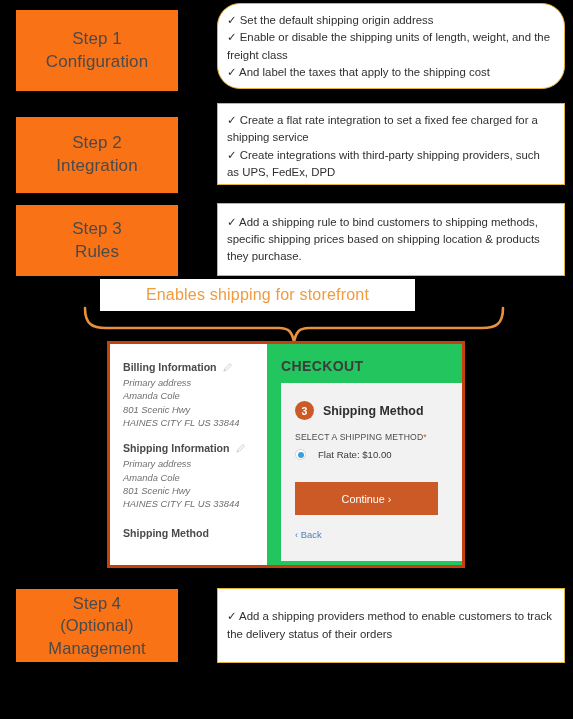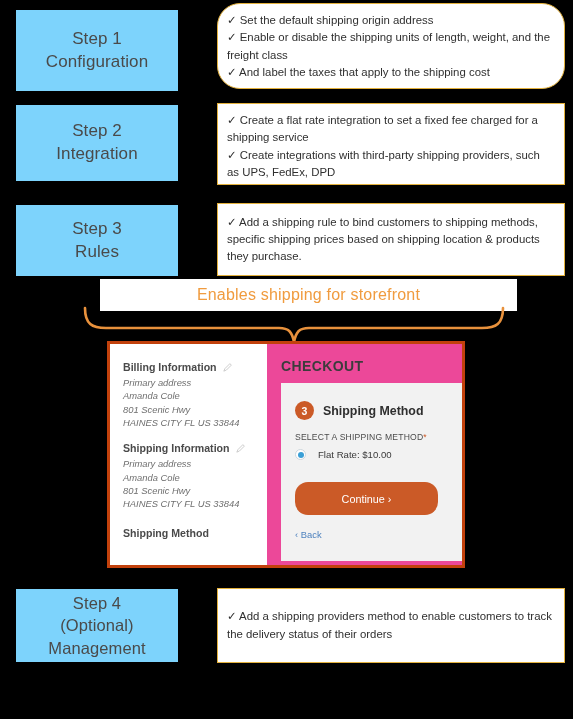--- a/index.html
+++ b/index.html
@@ -14,35 +14,35 @@
     overflow: hidden;
     font-family: "Liberation Sans", sans-serif;
     color: #3b3b3b;
   }
 
   
   .step-box {
     position: absolute;
     left: 16px;
     width: 162px;
-    background: #7dd3fc;
+    background: #f97316;
     color: #4a4a4a;
     display: flex;
     flex-direction: column;
     align-items: center;
     justify-content: center;
     text-align: center;
     font-size: 17px;
     line-height: 1.35;
     letter-spacing: 0.1px;
   }
   .step-box .ln { display: block; }
 
   #step1-box { top: 10px;  height: 81px; }
-  #step2-box { top: 105px; height: 76px; }
+  #step2-box { top: 117px; height: 76px; }
   #step3-box { top: 205px; height: 71px; }
   #step4-box { top: 589px; height: 73px; font-size: 16.5px; }
 
   
   .desc-box {
     position: absolute;
     left: 217px;
     width: 348px;
     background: #ffffff;
     border: 1px solid #E3B13C;
@@ -57,21 +57,21 @@
   #step1-desc { top: 3px;   height: 86px; border-radius: 23px; }
   #step2-desc { top: 103px; height: 82px; }
   #step3-desc { top: 203px; height: 73px; display:flex; align-items:center; }
   #step4-desc { top: 588px; height: 75px; display:flex; align-items:center; }
 
   
   #enables-banner {
     position: absolute;
     left: 100px;
     top: 279px;
-    width: 417px;
+    width: 315px;
     height: 32px;
     background: #ffffff;
     display: flex;
     align-items: center;
     justify-content: center;
     color: #F09B3E;
     font-size: 16px;
     letter-spacing: 0.2px;
   }
 
@@ -99,21 +99,21 @@
   #checkout-left {
     width: 163px;
     box-sizing: border-box;
     padding: 17px 10px 0 13px;
     background: #ffffff;
   }
   #checkout-right {
     flex: 1;
     box-sizing: border-box;
     padding: 14px 0 0 14px;
-    background: #ec4899;
+    background: #22c55e;
     position: relative;
   }
 
   .addr-heading {
     font-size: 10.6px;
     font-weight: bold;
     color: #4a4a4a;
     margin: 0 0 3px 0;
     display: flex;
     align-items: center;
@@ -200,21 +200,21 @@
     left: 1.5px; top: 1.5px;
     width: 6px; height: 6px;
     border-radius: 50%;
     background: #3A9FD6;
   }
   #continue-button {
     width: 143px;
     height: 33px;
     background: #CB5A27;
     border: none;
-    border-radius: 13px;
+    border-radius: 0;
     color: #ffffff;
     font-size: 10.8px;
     font-family: "Liberation Sans", sans-serif;
     cursor: pointer;
     display: flex;
     align-items: center;
     justify-content: center;
     gap: 2px;
     margin-bottom: 9px;
   }

